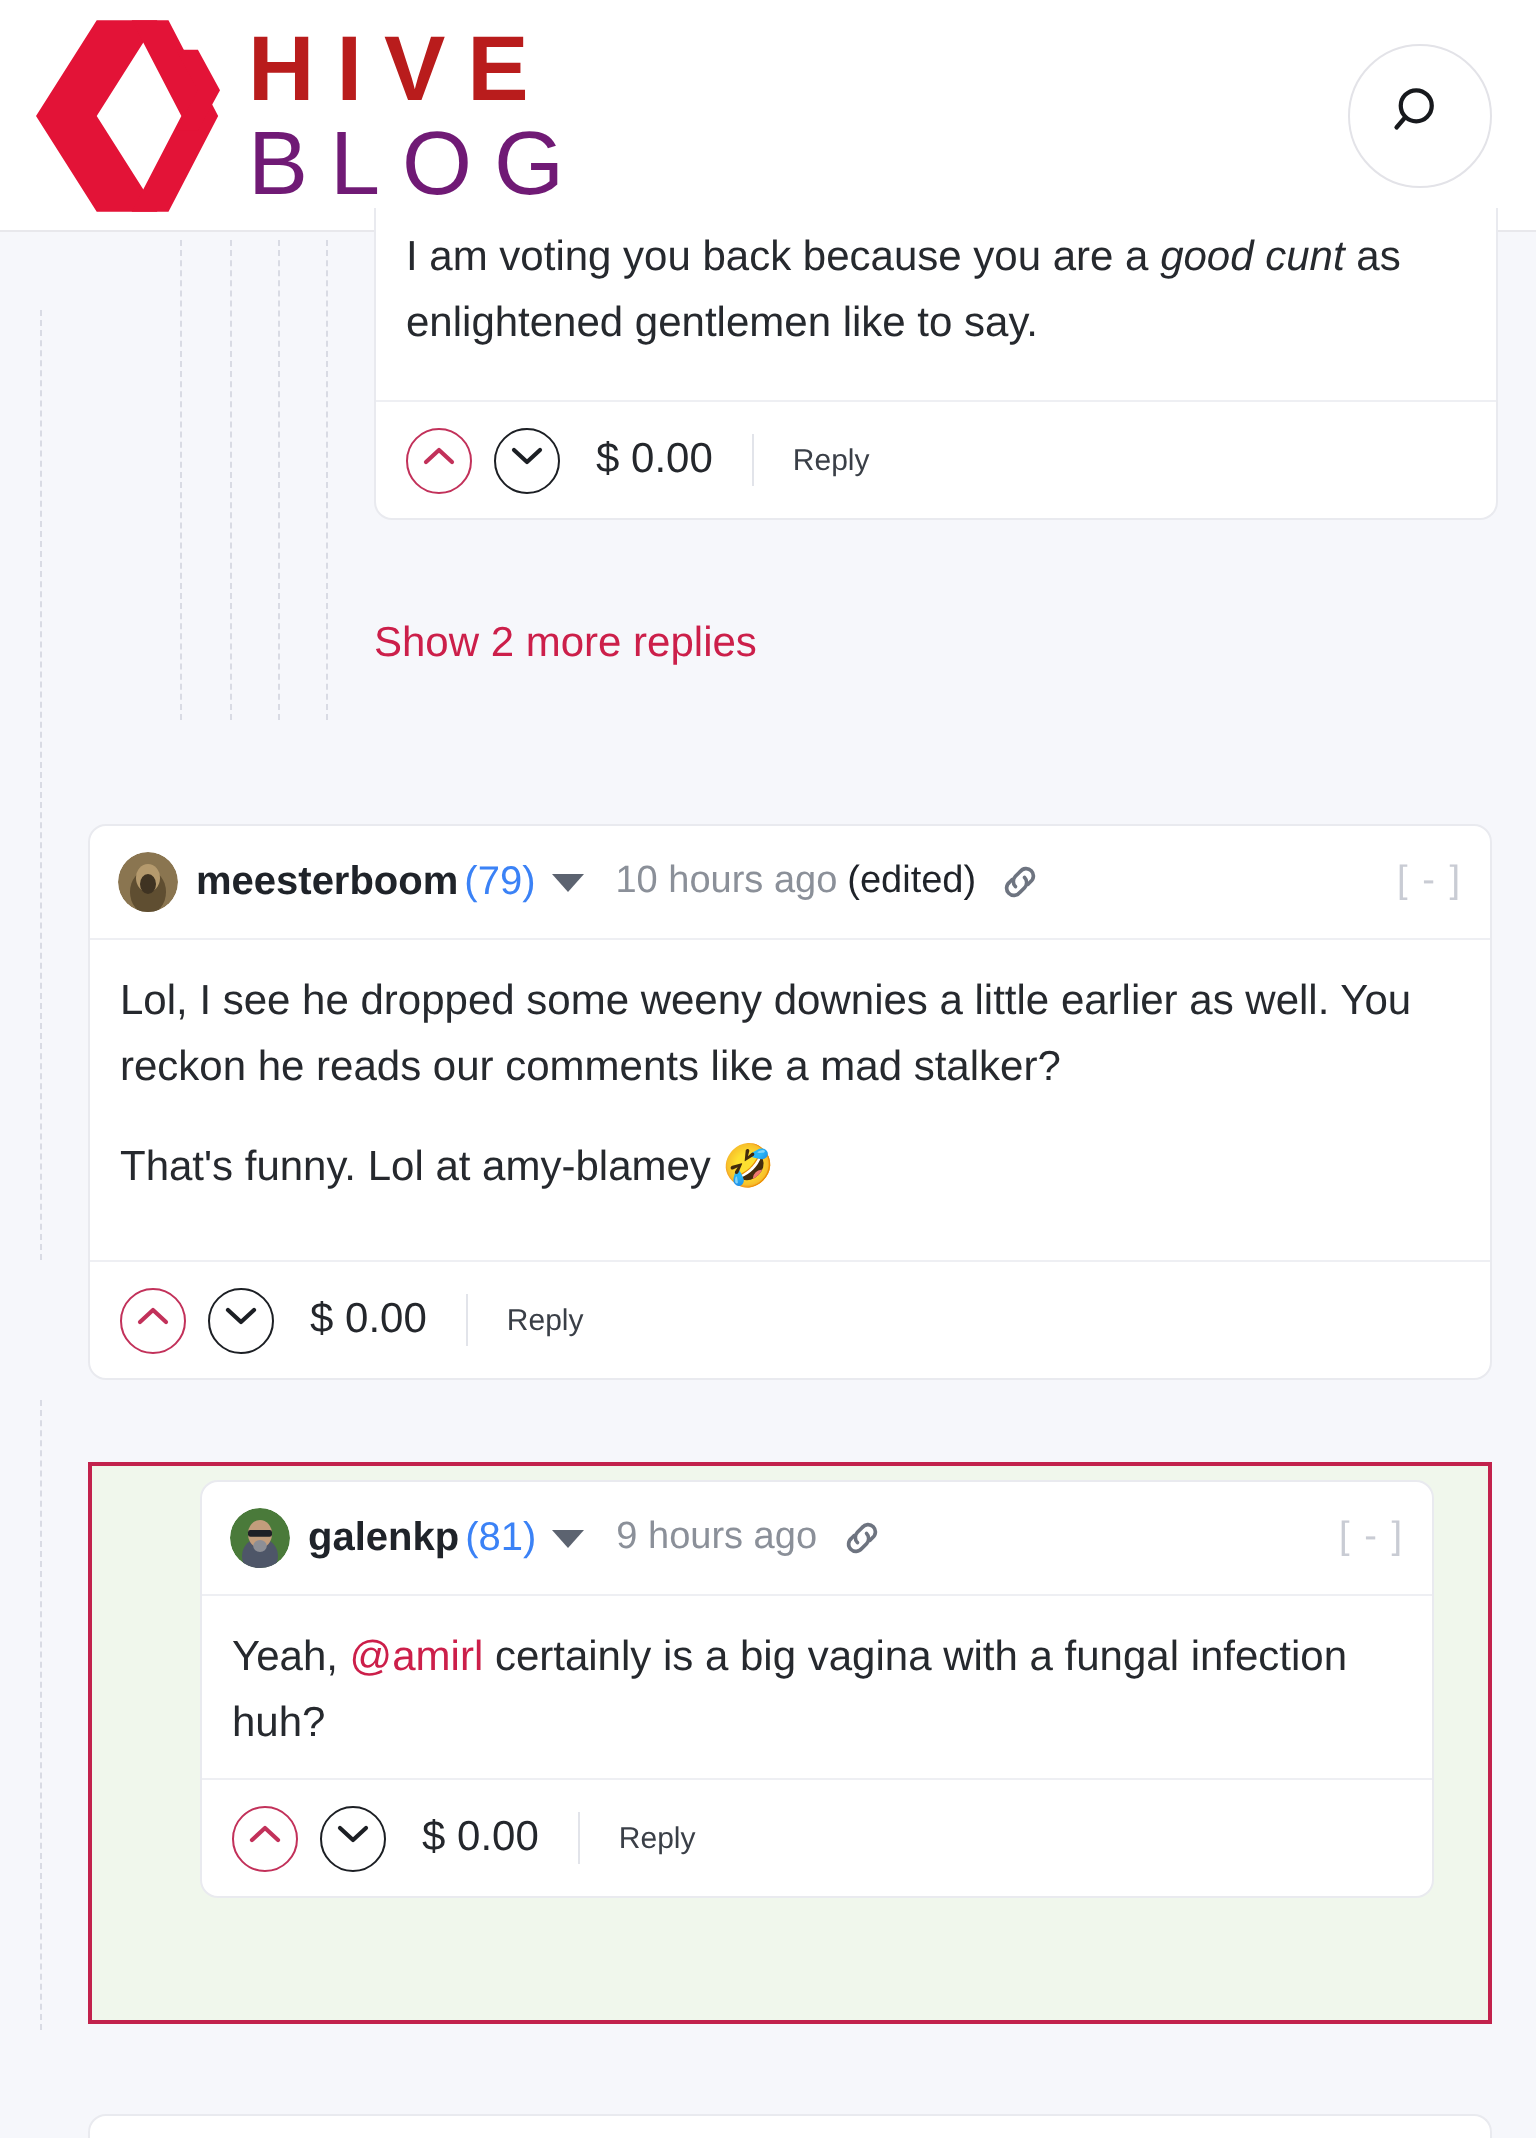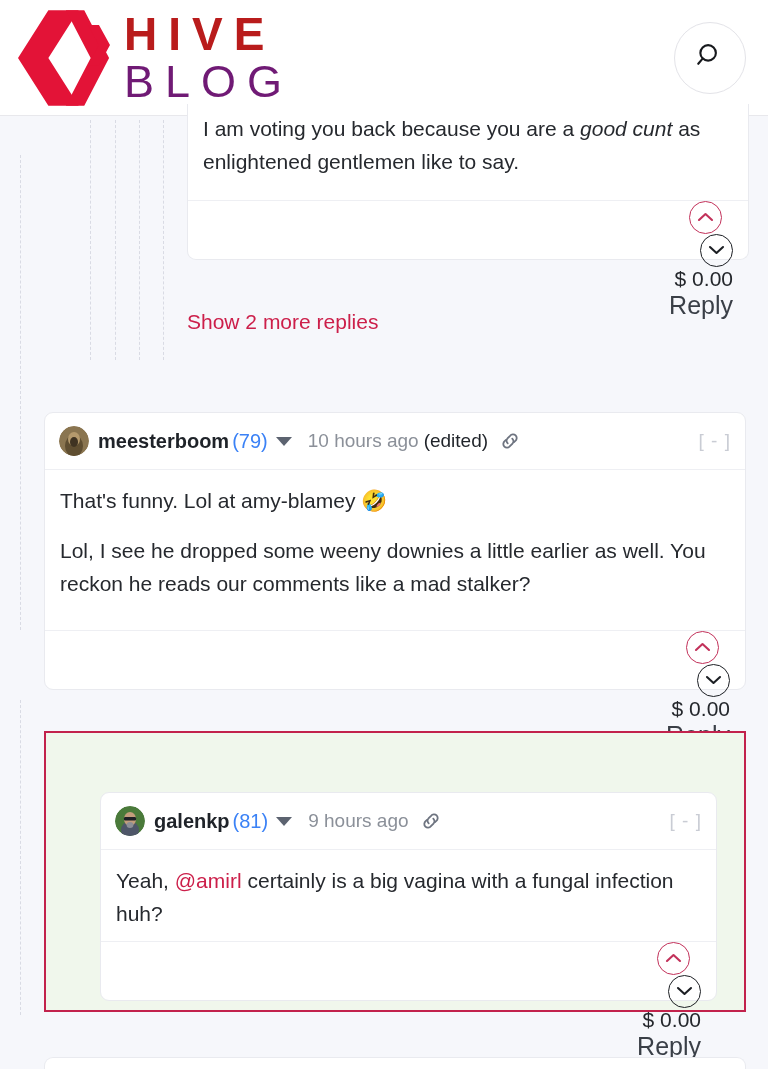--- a/index.html
+++ b/index.html
@@ -84,38 +84,37 @@
   .c-body p {
     margin:0 0 17px 0;
     font-size:21px; line-height:1.58; color:#26292e;
     font-family:"Liberation Sans", sans-serif;
   }
   .c-body p:last-child { margin-bottom:0; }
   .mention { color:#cc1f4a; }
   em { font-style:italic; }
 
   .c-foot {
-    display:flex; align-items:flex-end;
+    display:flex; align-items:center;
     height:59px; padding:0 15px;
     border-top:1px solid #eeeff3;
-    flex-direction:column;
   }
   .vote {
     width:33px; height:33px; border-radius:50%;
     display:flex; align-items:center; justify-content:center;
     flex:none; cursor:pointer;
   }
   .vote.up { border:1.6px solid #c2315a; margin-right:11px; }
   .vote.down { border:1.6px solid #1c1f24; }
   .payout { font-size:21px; color:#24272c; margin-left:18px; }
   .divider {
     width:1px; height:26px; background:#e2e4ea;
     margin:0 19px 0 20px;
   }
-  .reply { font-size:25px; color:#3a3f47; cursor:pointer; }
+  .reply { font-size:15px; color:#3a3f47; cursor:pointer; }
 
   
   .show-more {
     position:absolute;
     font-size:21px; color:#cc1f4a; cursor:pointer;
   }
 
   
   .highlight-box {
     position:absolute;
@@ -201,22 +200,22 @@
     <span class="edited">(edited)</span>
     <span class="linkicon">
       <svg width="22" height="22" viewBox="0 0 24 24" fill="none" stroke="#6e7480" stroke-width="2" stroke-linecap="round">
         <path d="M9.5 14.5a4 4 0 0 1 0-5.6l2.6-2.6a4 4 0 1 1 5.6 5.6l-1.3 1.3"></path>
         <path d="M14.5 9.5a4 4 0 0 1 0 5.6l-2.6 2.6a4 4 0 1 1-5.6-5.6l1.3-1.3"></path>
       </svg>
     </span>
     <span class="collapse">[ - ]</span>
   </div>
   <div class="c-body">
+    <p>Lol, I see he dropped some weeny downies a little earlier as well. You reckon he reads our comments like a mad stalker?</p>
     <p>That's funny. Lol at amy-blamey 🤣</p>
-    <p>Lol, I see he dropped some weeny downies a little earlier as well. You reckon he reads our comments like a mad stalker?</p>
   </div>
   <div class="c-foot" style="position:absolute; bottom:0; left:0; right:0;">
     <div class="vote up">
       <span>
         <svg width="17" height="12" viewBox="0 0 17 12" fill="none" stroke="#c2315a" stroke-width="2.1" stroke-linecap="round" stroke-linejoin="round">
             <polyline points="2,9 8.5,3 15,9"></polyline>
           </svg>
       </span>
     </div>
     <div class="vote down">
@@ -227,21 +226,21 @@
       </span>
     </div>
     <span class="payout">$ 0.00</span>
     <span class="divider"></span>
     <span class="reply">Reply</span>
   </div>
 </div>
 
 <div class="highlight-box" style="left:44px; top:731px; width:702px; height:281px;"></div>
 
-<div class="card" style="left:100px; top:792px; width:617px; height:209px;">
+<div class="card" style="left:100px; top:740px; width:617px; height:209px;">
   <div class="c-head">
     <div class="avatar">
       <svg width="30" height="30" viewBox="0 0 30 30">
         <circle cx="15" cy="15" r="15" fill="#4a7a3a"></circle>
         <ellipse cx="15" cy="24" rx="9" ry="9" fill="#4e5668"></ellipse>
         <ellipse cx="15" cy="13" rx="6" ry="7" fill="#c39d7c"></ellipse>
         <rect x="9" y="11" width="12" height="3.4" rx="1.2" fill="#1e2026"></rect>
         <ellipse cx="15" cy="19" rx="3.4" ry="3" fill="#8d8f96"></ellipse>
       </svg>
     </div>

